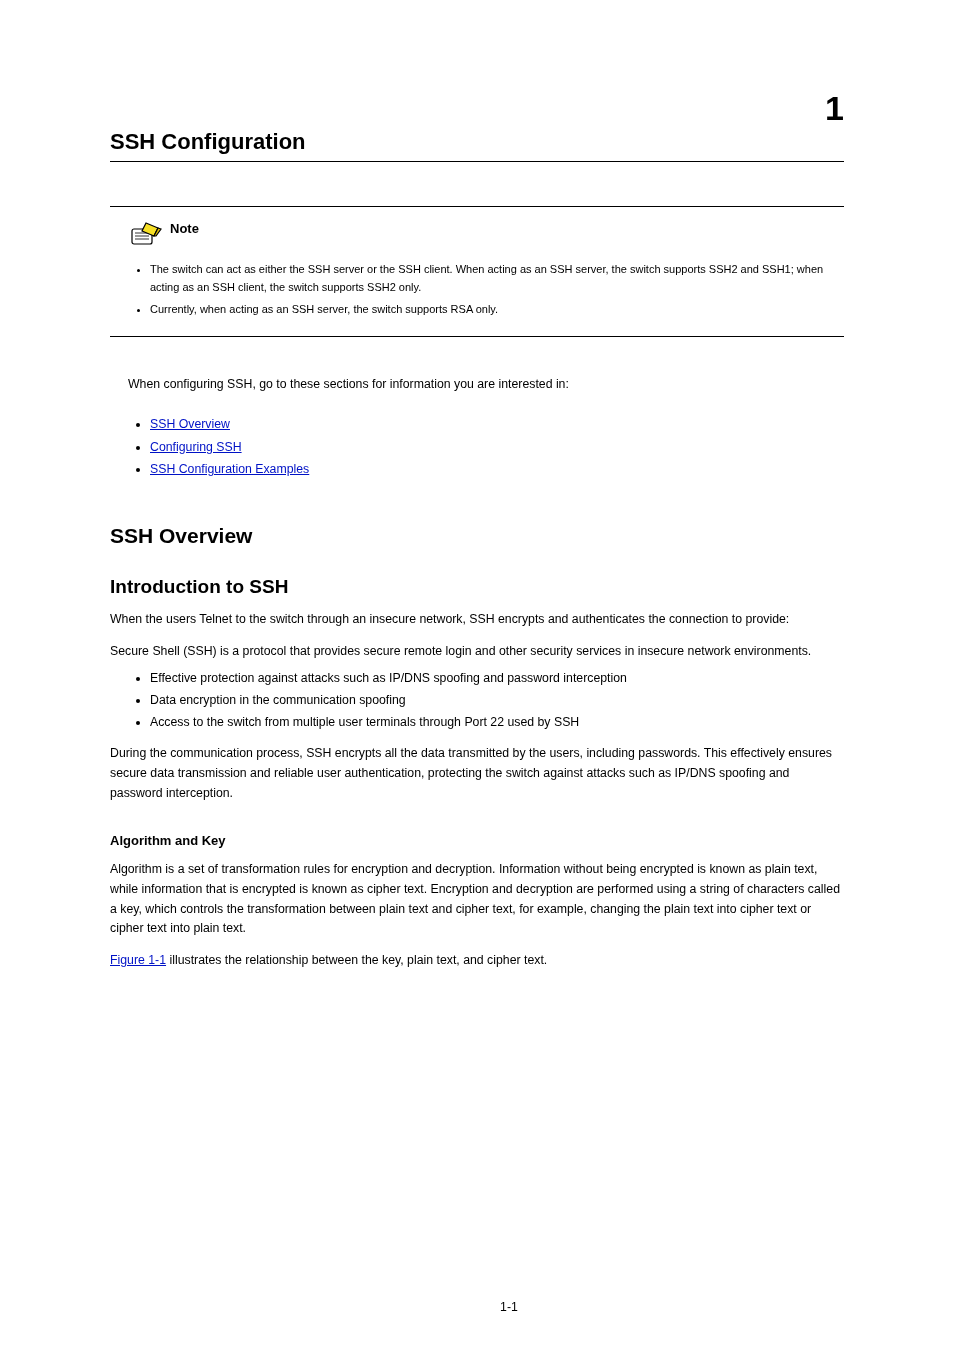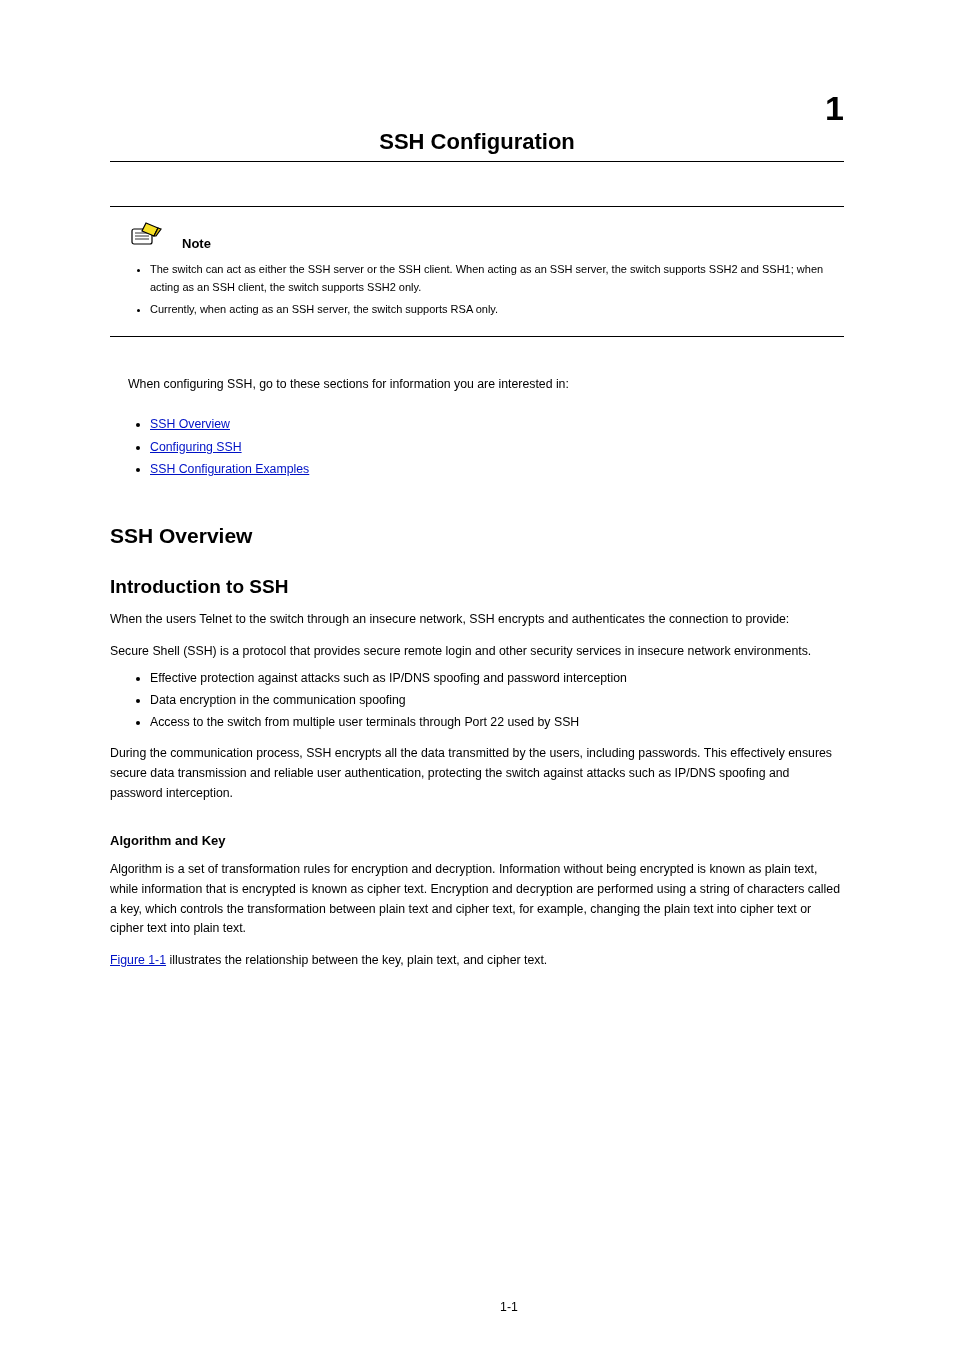--- a/index.html
+++ b/index.html
@@ -21,35 +21,35 @@
     border-bottom: 1.5px solid #000;
     padding-bottom: 6px;
   }
   .chapter-number {
     text-align: right;
     font-size: 34px;
     font-weight: bold;
     line-height: 1.1;
   }
   .chapter-title {
-    text-align: center;
+    text-align: left;
     font-size: 22px;
     font-weight: bold;
     margin-top: 2px;
   }
   .note-box {
     margin-top: 44px;
     border-top: 1.2px solid #000;
     border-bottom: 1.2px solid #000;
     padding: 10px 0 14px 0;
   }
   .note-header {
     display: flex;
-    align-items: flex-end;
-    gap: 20px;
+    align-items: flex-start;
+    gap: 8px;
     padding-left: 18px;
     margin: 4px 0 10px 0;
   }
   .note-label {
     font-weight: bold;
     font-size: 13px;
   }
   .note-list {
     margin: 0;
     padding-left: 40px;

